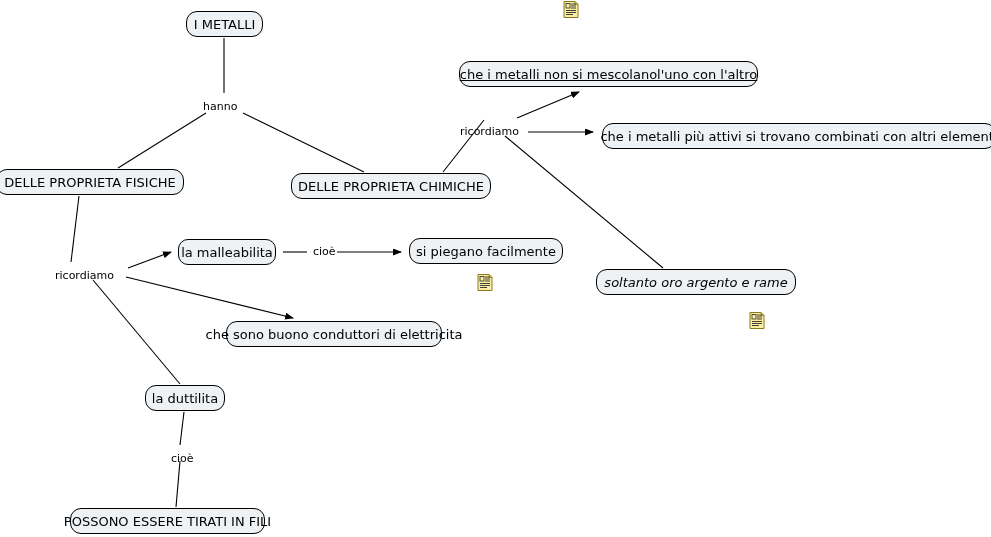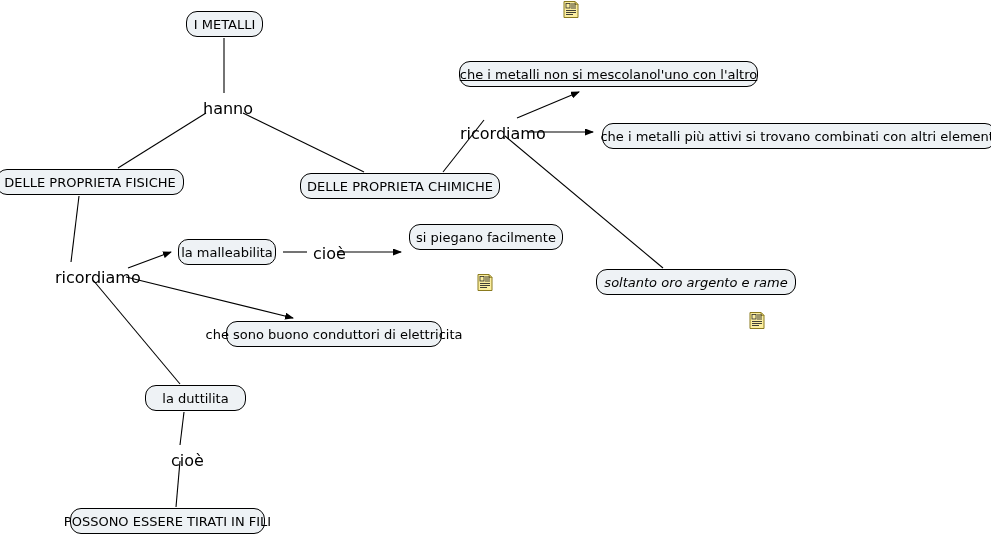--- a/index.html
+++ b/index.html
@@ -35,21 +35,21 @@
     white-space: nowrap;
     display: flex;
     align-items: center;
     justify-content: center;
     padding: 0 10px;
     height: 26px;
   }
   .link-label {
     position: absolute;
     color: #000000;
-    font-size: 16px;
+    font-size: 11px;
     line-height: 1;
     white-space: nowrap;
     background: transparent;
   }
   .note-icon {
     position: absolute;
     width: 16px;
     height: 17px;
   }
 </style>
@@ -105,41 +105,41 @@
   </div>
 
   <div class="node" style="left:602px; top:123px; width:394px;">
     <span>che i metalli più attivi si trovano combinati con altri elementi</span>
   </div>
 
   <div class="node" style="left:-4px; top:169px; width:188px;">
     <span>DELLE PROPRIETA FISICHE</span>
   </div>
 
-  <div class="node" style="left:300px; top:173px; width:200px;">
+  <div class="node" style="left:291px; top:173px; width:200px;">
     <span>DELLE PROPRIETA CHIMICHE</span>
   </div>
 
   <div class="node" style="left:178px; top:239px; width:98px;border-radius:10px;">
     <span>la malleabilita</span>
   </div>
 
-  <div class="node" style="left:409px; top:224px; width:154px;">
+  <div class="node" style="left:409px; top:238px; width:154px;">
     <span>si piegano facilmente</span>
   </div>
 
   <div class="node" style="left:596px; top:269px; width:200px;font-style:italic;">
     <span>soltanto oro argento e rame</span>
   </div>
 
   <div class="node" style="left:226px; top:321px; width:216px;">
     <span>che sono buono conduttori di elettricita</span>
   </div>
 
-  <div class="node" style="left:145px; top:385px; width:101px;">
+  <div class="node" style="left:145px; top:385px; width:80px;">
     <span>la duttilita</span>
   </div>
 
   <div class="node" style="left:70px; top:508px; width:195px;">
     <span>POSSONO ESSERE TIRATI IN FILI</span>
   </div>
 
   <div class="link-label" style="left:203px; top:101px;">hanno</div>
 
   <div class="link-label" style="left:460px; top:126px;">ricordiamo</div>

